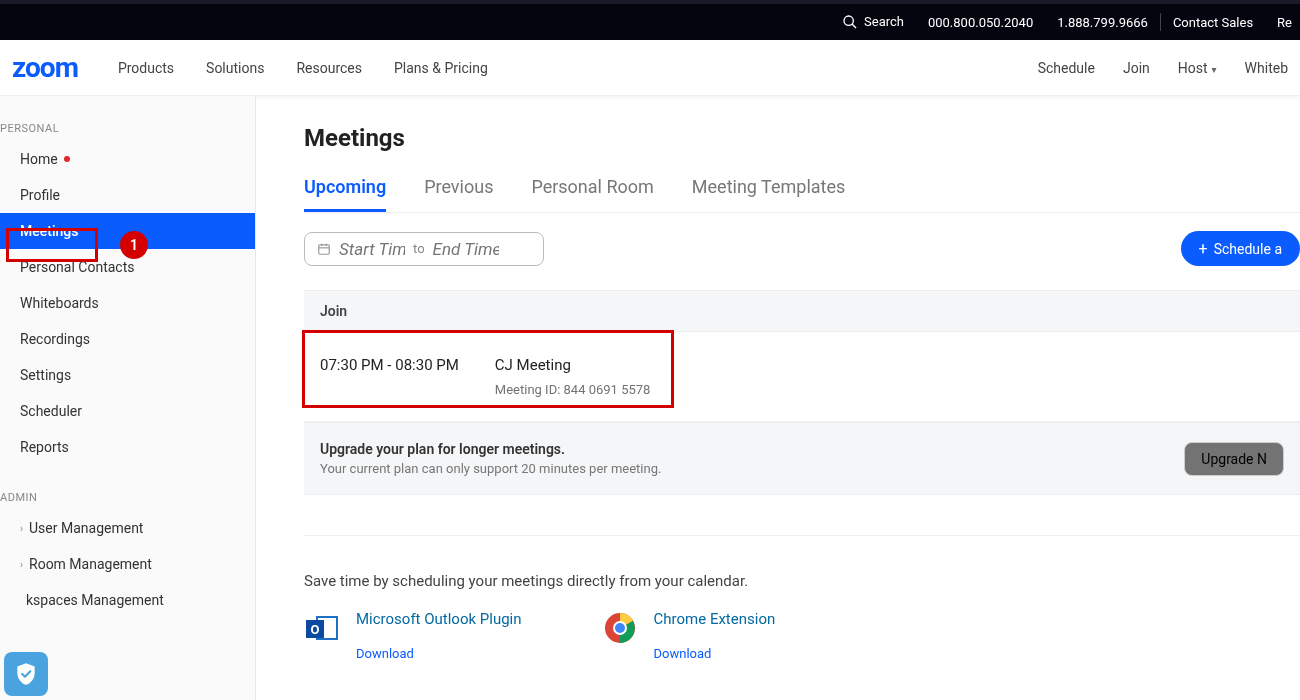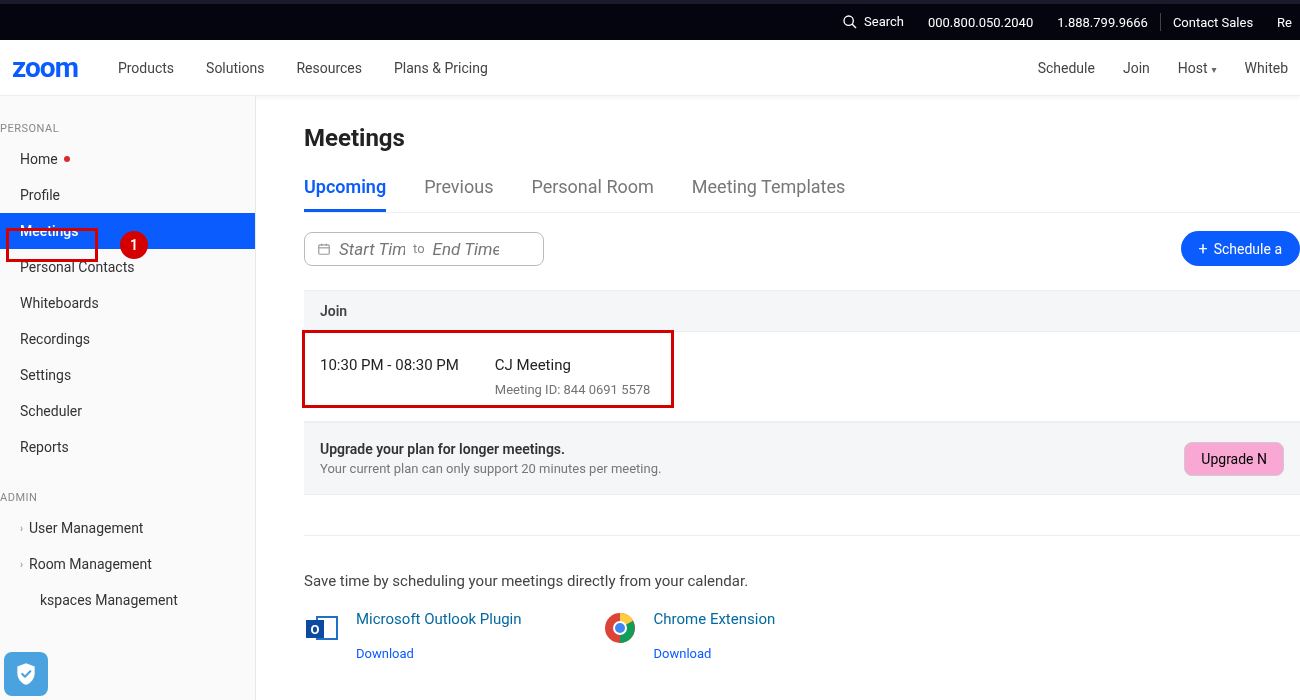--- a/index.html
+++ b/index.html
@@ -51,21 +51,21 @@
   .day-header { background: #f5f6f8; border-top: 1px solid #eee; border-bottom: 1px solid #eee; padding: 12px 16px; font-size: 14px; font-weight: 600; color: #444; }
 
   .meeting-row { display: flex; padding: 24px 16px; gap: 36px; border-bottom: 1px solid #f0f0f0; position: relative; }
   .meeting-time { font-size: 15px; color: #222; white-space: nowrap; }
   .meeting-info .name { font-size: 15px; color: #222; margin-bottom: 8px; }
   .meeting-info .mid { font-size: 13px; color: #737373; }
 
   .upgrade-box { background: #f5f6f8; border-top: 1px solid #eee; border-bottom: 1px solid #eee; padding: 18px 16px; display:flex; align-items:center; }
   .upgrade-box .txt .b { font-size: 14px; font-weight: 600; color: #333; margin-bottom: 4px; }
   .upgrade-box .txt .s { font-size: 13px; color: #777; }
-  .upgrade-btn { margin-left: auto; border:1px solid #ccc; background:#f9a8d4; border-radius:8px; padding:8px 16px; font-size:14px; cursor:pointer; }
+  .upgrade-btn { margin-left: auto; border:1px solid #ccc; background:#737373; border-radius:8px; padding:8px 16px; font-size:14px; cursor:pointer; }
 
   .cal-section { padding-top: 36px; border-top:1px solid #eee; margin-top:40px; }
   .cal-head { font-size: 15px; color: #444; margin-bottom: 20px; }
   .cal-row { display:flex; gap: 80px; }
   .cal-item { display:flex; align-items:flex-start; gap:16px; }
   .cal-icon { width:36px; height:36px; display:flex; align-items:center; justify-content:center; }
   .cal-item .nm { font-size:15px; color:#0369a1; margin-bottom:18px; }
   .cal-item .dl { font-size:13px; color:#0b5cff; cursor:pointer; }
 
   .shield-badge { position: fixed; left: 4px; bottom: 4px; width: 44px; height: 44px; background: #4aa3df; border-radius: 8px; display:flex; align-items:center; justify-content:center; }
@@ -140,21 +140,21 @@
 
     <div class="section-label" style="margin-top:18px">ADMIN</div>
     <div class="side-item">
       <span class="chev-left">›</span>
       <span>User Management</span>
     </div>
     <div class="side-item">
       <span class="chev-left">›</span>
       <span>Room Management</span>
     </div>
-    <div class="side-item" style="padding-left:40px">
+    <div class="side-item" style="padding-left:26px">
       <span>kspaces Management</span>
     </div>
 
     <div class="annot-box" style="left:6px; top:132px; width:92px; height:34px;"></div>
     <div class="annot-circle" style="left:120px; top:135px;">1</div>
   </div>
 
   <div class="main">
     <div class="page-title">Meetings</div>
 
@@ -179,21 +179,21 @@
       </div>
       <button class="sched-btn">
         <span style="font-size:16px;">+</span>
         <span>Schedule a</span>
       </button>
     </div>
 
     <div class="day-header">Join</div>
 
     <div class="meeting-row">
-      <div class="meeting-time">10:30 PM - 08:30 PM</div>
+      <div class="meeting-time">07:30 PM - 08:30 PM</div>
       <div class="meeting-info">
         <div class="name">CJ Meeting</div>
         <div class="mid">Meeting ID: 844 0691 5578</div>
       </div>
 
       <div class="annot-box" style="left:-2px; top:-2px; width:372px; height:78px;"></div>
     </div>
 
     <div class="upgrade-box">
       <div class="txt">

